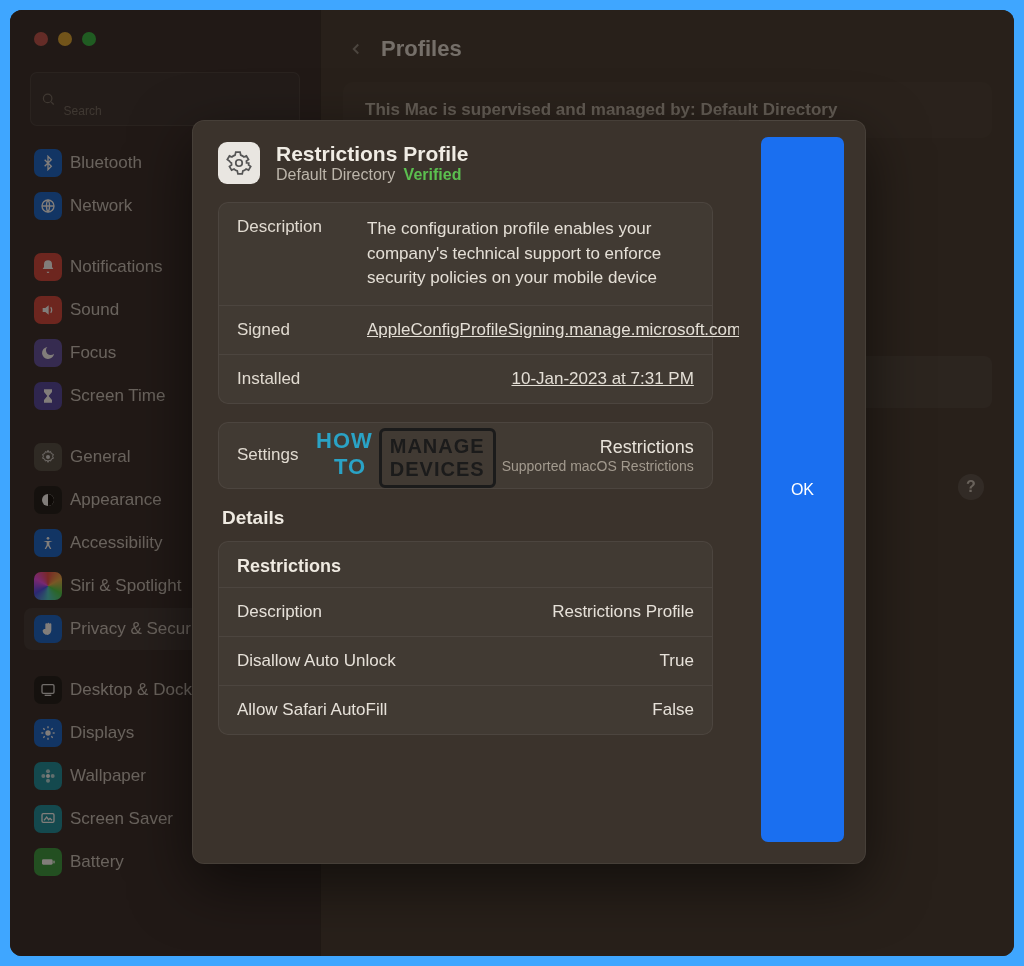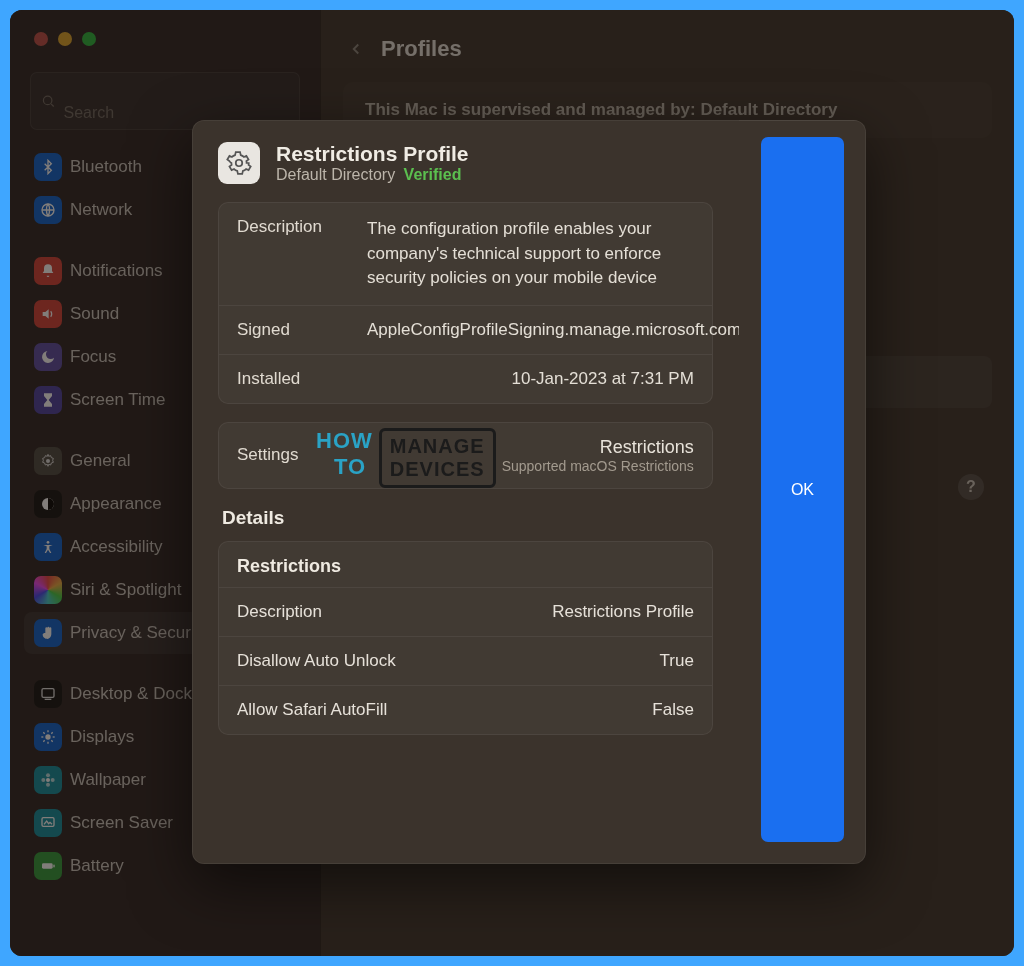--- a/index.html
+++ b/index.html
@@ -20,21 +20,21 @@
   .dot.red { background:#ff5f57; opacity:.7;}
   .dot.yellow { background:#febc2e; opacity:.85;}
   .dot.green { background:#28c840; opacity:.9;}
   .search-wrap { margin: 26px 20px 16px 20px; }
   .search {
     display:flex; align-items:center; gap:8px;
     background: rgba(255,255,255,0.03); border:1px solid rgba(255,255,255,0.07);
     border-radius: 7px; padding: 7px 10px; color:#6d6660;
   }
   .search input {
-    background: transparent; border:0; outline:0; color:#ef4444; font-size:16px; width:100%;margin-top:24px;
+    background: transparent; border:0; outline:0; color:#ef4444; font-size:12px; width:100%;margin-top:24px;
   }
   .search input::placeholder { color:#6d6660; }
   .sb-list { padding: 0 14px; }
   .sb-item {
     display:flex; align-items:center; gap:8px;
     padding: 7px 10px; border-radius: 8px; font-size: 17px; color:#c9c3bd;
     margin-bottom: 1px; cursor:pointer;text-align:right;
   }
   .sb-item.selected { background: rgba(255,255,255,0.06); }
   .sb-gap { height: 18px; }
@@ -111,21 +111,21 @@
     border-radius:10px; margin-bottom:18px;
   }
   .row {
     display:flex; padding:14px 18px; gap:18px;
     border-bottom:1px solid rgba(255,255,255,0.06);
     align-items:flex-start;
   }
   .row:last-child { border-bottom:0; }
   .row .k { width:112px; flex:0 0 112px; font-size:17px; color:#e0dad0; }
   .row .v { flex:1; font-size:17px; color:#e4dfd6; text-align:left; line-height:1.45; }
-  .row .vr { flex:1; font-size:17px; color:#e4dfd6; text-align:right; }
+  .row .vr { flex:1; font-size:17px; color:#e4dfd6; text-align:right;text-decoration:underline; }
   .settings-row { justify-content:space-between; align-items:center; }
   .settings-row .right { text-align:right; }
   .settings-row .right .main-txt { font-size:18px; color:#e8e3da; }
   .settings-row .right .sub-txt { font-size:14px; color:#a39b8f; }
 
   .watermark {
     position:absolute; left:306px; top:418px; pointer-events:none;
     font-family: Arial, sans-serif; font-weight:800; letter-spacing:1px;
   }
   .wm-how { color:#2aa3c6; font-size:22px; }

